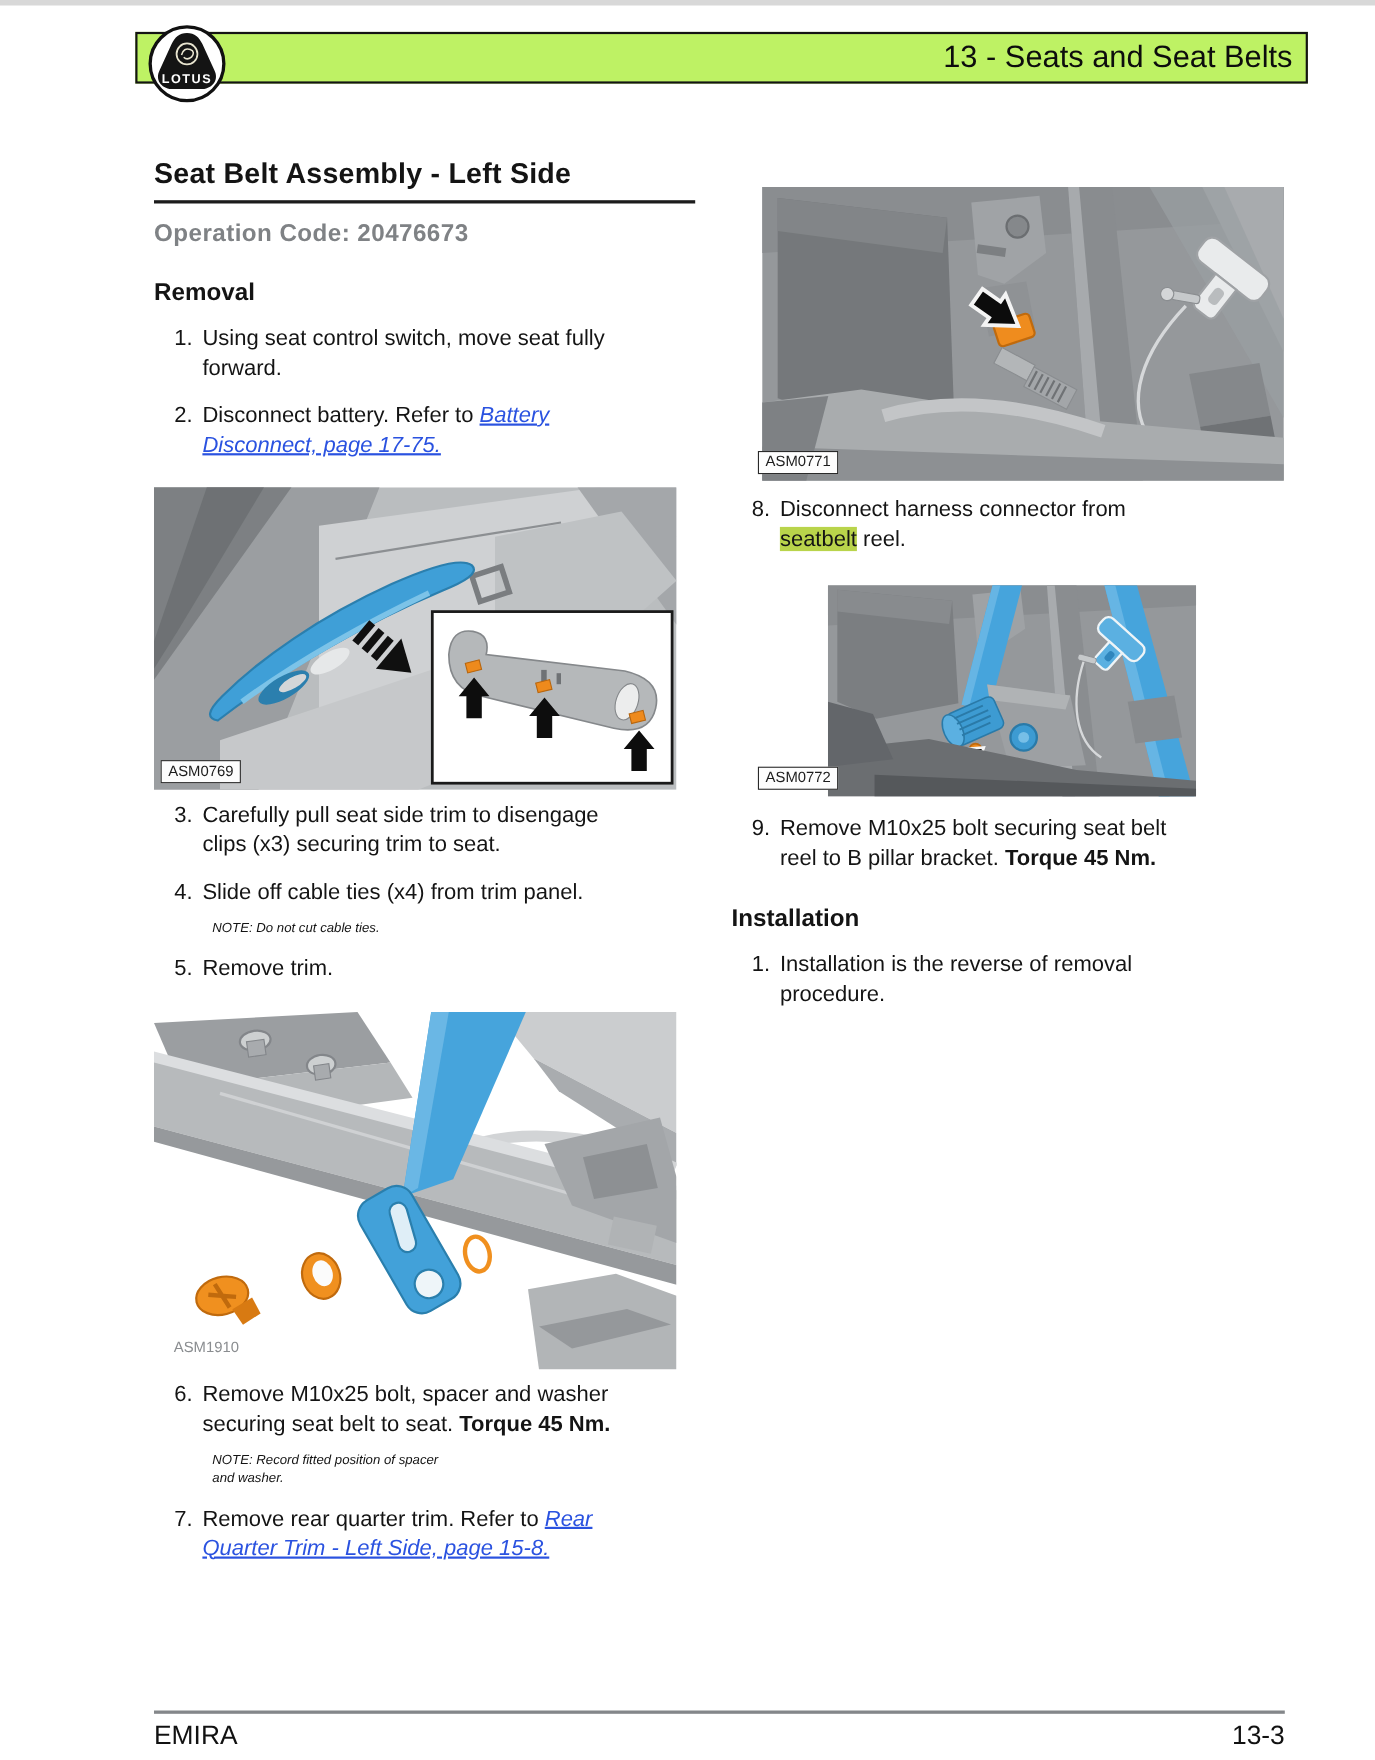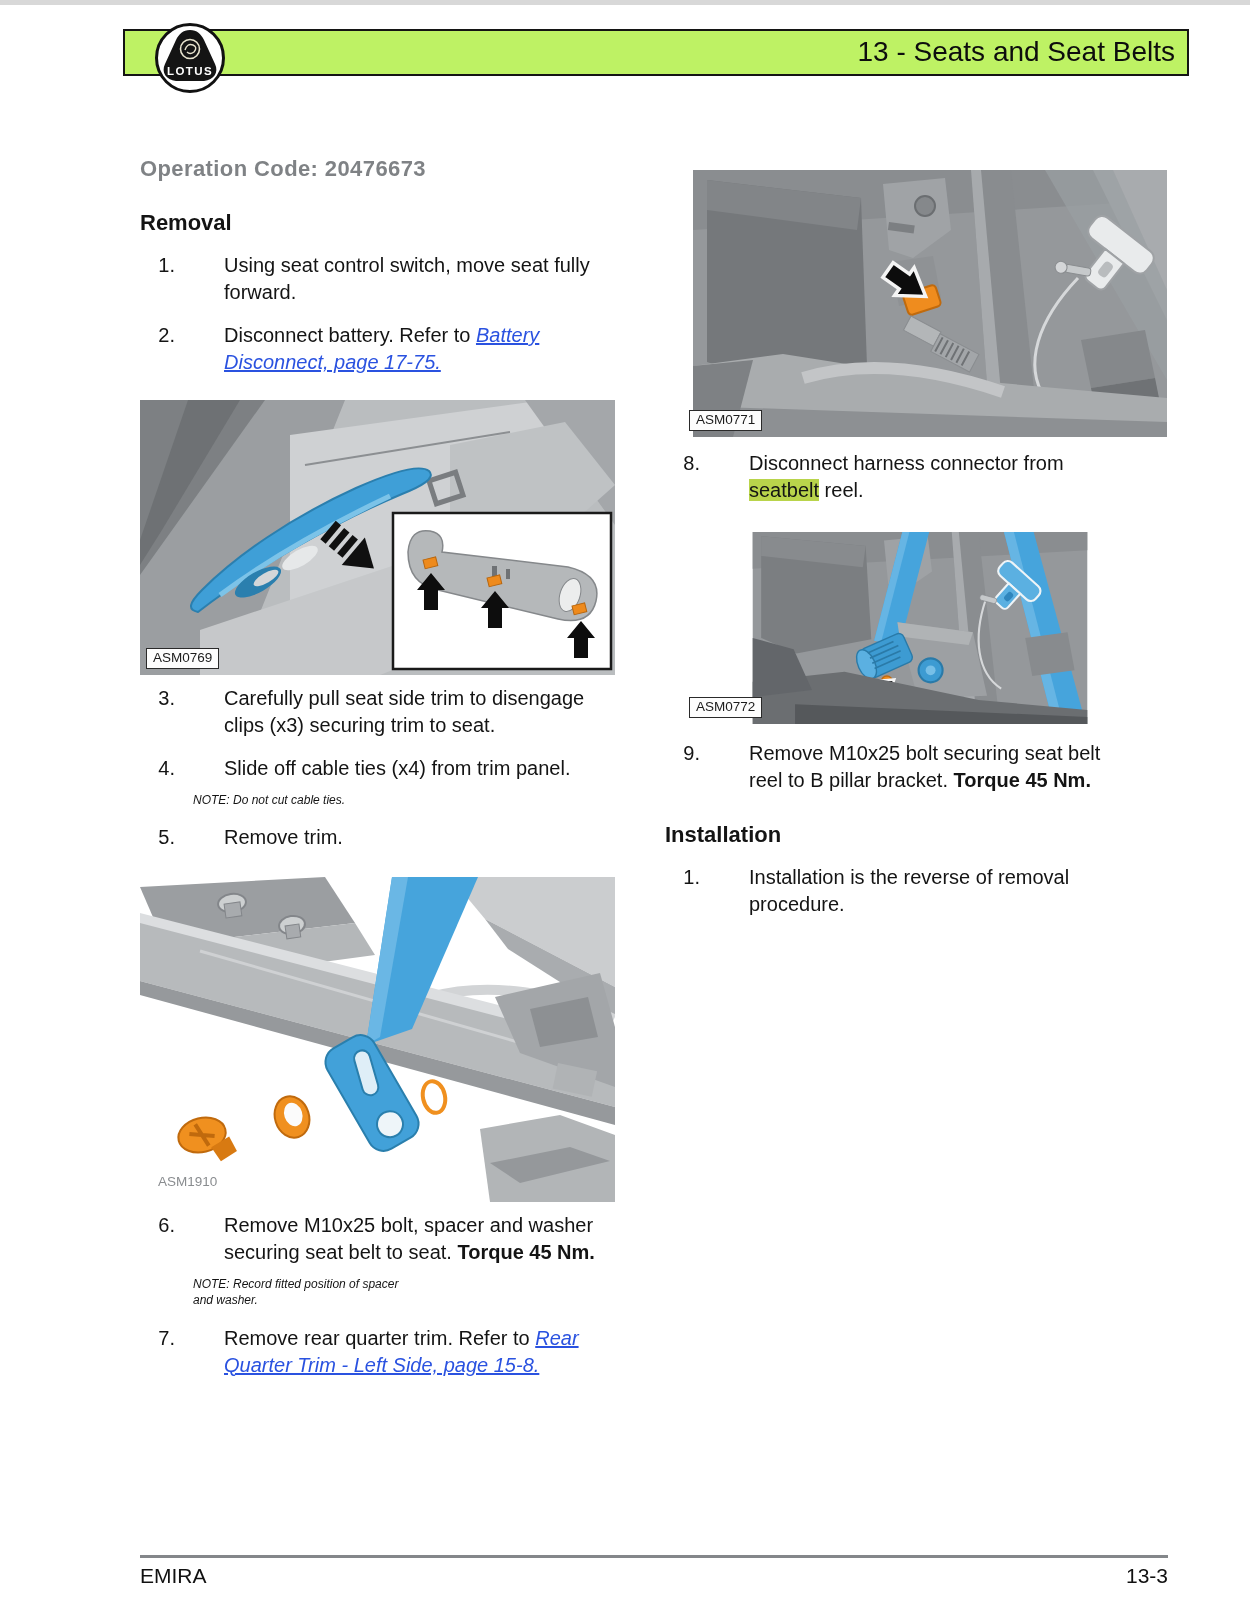--- a/index.html
+++ b/index.html
@@ -4,73 +4,74 @@
 <style>
   * { margin:0; padding:0; box-sizing:border-box; }
   html,body { width:1250px; height:1600px; background:#ffffff;
     font-family:"Liberation Sans", sans-serif; color:#141414; position:relative; overflow:hidden; }
 
   .top-strip { position:absolute; left:0; top:0; width:1250px; height:5px; background:#d8d8d8; }
 
   .band { position:absolute; left:123px; top:29px; width:1066px; height:47px;
     background:#bef264; border:2px solid #141414; }
   .chapter { position:absolute; right:12px; top:0; line-height:42px; font-size:28px; color:#0d0d0d; }
-  .logo { position:absolute; left:153px; top:19px; width:74px; height:78px; z-index:2;text-decoration:underline; }
+  .logo { position:absolute; left:133px; top:19px; width:74px; height:78px; z-index:2;text-decoration:underline; }
   .logo svg { width:100%; height:100%; display:block; }
 
   .col-left  { position:absolute; left:140px; top:142px; width:492px; }
   .col-right { position:absolute; left:665px; top:170px; width:492px; }
 
   h1.title { font-size:26px; font-weight:bold; letter-spacing:0.2px;
     padding-bottom:9px; border-bottom:3px solid #1c1c1c; }
   .opcode { margin-top:14px; font-size:22px; font-weight:bold; color:#7f8285; letter-spacing:0.4px; }
   h2.sec { margin-top:28px; font-size:22px; font-weight:bold; }
   .col-right h2.sec { margin-top:28px; }
 
   .step { display:flex; margin-top:16px; font-size:20px; line-height:1.35; }
   .step .num { width:44px; flex:0 0 44px; text-align:right; padding-right:9px; }
-  .step .stext { flex:1; white-space:pre-line;margin-left:40px; }
+  .step .stext { flex:1; white-space:pre-line; }
   .note { margin:10px 0 0 53px; font-size:12px; line-height:1.35; font-style:italic; white-space:pre-line; }
   .hl { background:#b9d44b; }
   a.xref { color:#2a52e0; font-style:italic; text-decoration:underline; white-space:pre-line; cursor:pointer; }
   .b { font-weight:bold; }
 
   figure { position:relative; margin:0; }
   figure svg { display:block; width:100%; height:100%; }
   .fig1 { width:475px; height:275px; margin-top:24px;border-radius:28px; }
   .fig2 { width:475px; height:325px; margin-top:26px; }
   .fig3 { width:494px; height:267px; margin-left:18px; }
   .fig4 { width:474px; height:192px; margin-left:18px; margin-top:28px; }
   .imglabel { position:absolute; left:6px; bottom:6px; font-size:13.5px; line-height:1.2;
     background:#fdfdfd; border:1.5px solid #2a2a2a; padding:1px 6px 2px 6px; color:#1c1c1c; }
   .imglabel.plain { background:transparent; border:none; color:#8a8d90; left:12px; bottom:10px;margin-top:28px; }
 
   .footer-rule { position:absolute; left:140px; top:1555px; width:1028px; height:3px; background:#84878a; }
   .footer-row { position:absolute; left:140px; top:1564px; width:1028px;
-    display:flex; justify-content:space-between; font-size:21px; color:#111; }
+    display:flex; justify-content:space-between; font-size:24px; color:#111; }
 </style>
 </head>
 <body>
 
 <div class="top-strip"></div>
 
 <div class="band">
   <div class="chapter">13 - Seats and Seat Belts</div>
 </div>
 <div class="logo">
   <svg viewBox="0 0 74 78">
     <circle cx="37" cy="39" r="33.5" fill="#ffffff" stroke="#111111" stroke-width="3"></circle>
     <path d="M37,11 C44,11 48,15 51,21 L62,45 C66,53 61,61 51,62 L23,62 C13,61 8,53 12,45 L23,21 C26,15 30,11 37,11 Z" fill="#141414"></path>
     <circle cx="37" cy="30" r="9.5" fill="none" stroke="#e8e4cf" stroke-width="1.6"></circle>
     <path d="M32,31 q2,-7 8,-5 q5,2 1,7 q-4,3 -7,0" fill="none" stroke="#e8e4cf" stroke-width="1.4"></path>
     <text x="37" y="56" text-anchor="middle" font-size="11.5" font-weight="bold" letter-spacing="1.4" fill="#ffffff">LOTUS</text>
   </svg>
 </div>
 
 <div class="col-left">
+  <h1 class="title">Seat Belt Assembly - Left Side</h1>
   <div class="opcode">Operation Code: 20476673</div>
 
   <h2 class="sec">Removal</h2>
 
   <div class="step">
     <span class="num">1.</span>
     <div class="stext"><span>Using seat control switch, move seat fully
 forward.</span></div>
   </div>
 

